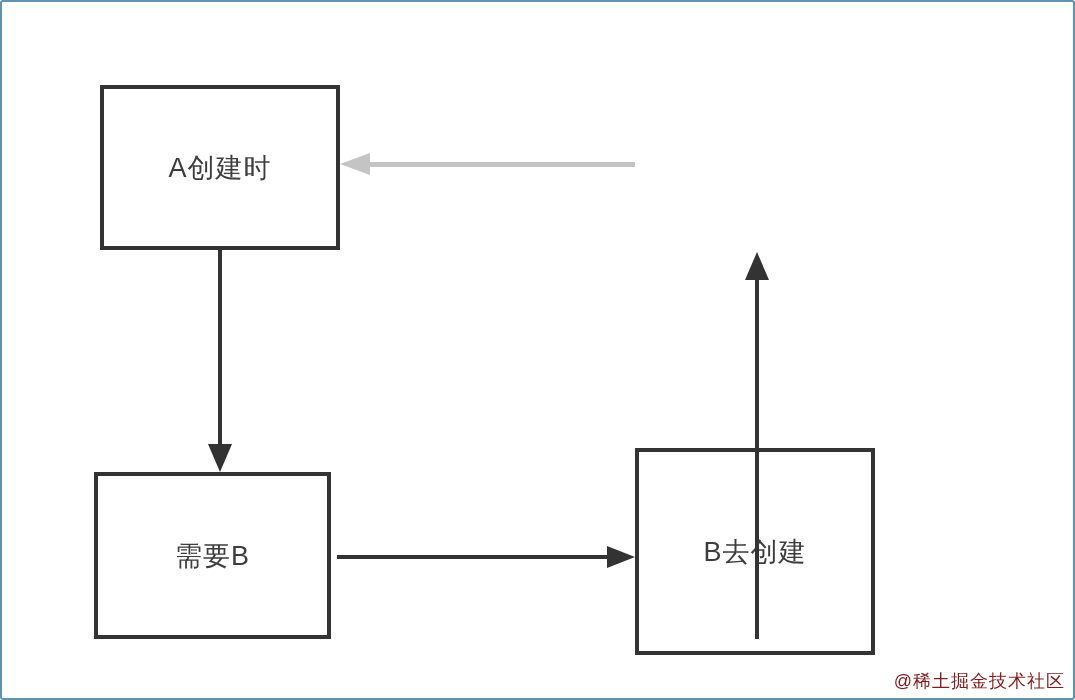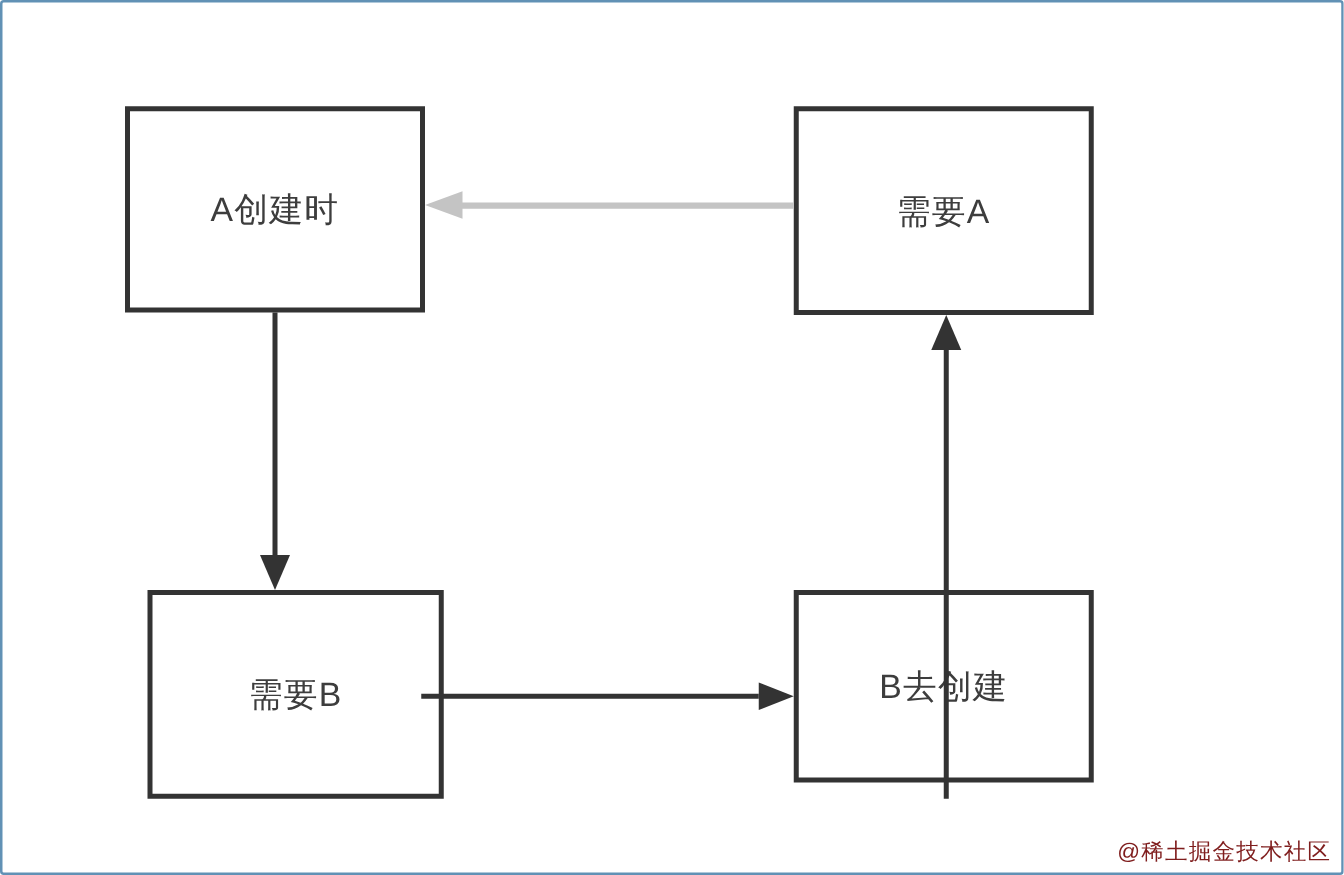--- a/index.html
+++ b/index.html
@@ -25,22 +25,22 @@
     background: #ffffff;
     display: flex;
     align-items: center;
     justify-content: center;
     font-size: 27px;
     color: #3d3d3d;
     letter-spacing: 1px;
   }
   #node-a-create { left: 98px;  top: 83px;  width: 240px; height: 165px; }
   #node-need-a   { left: 633px; top: 83px;  width: 240px; height: 167px; }
-  #node-need-b   { left: 116px;  top: 470px; width: 237px; height: 167px; }
-  #node-b-create { left: 633px; top: 470px; width: 240px; height: 154px; }
+  #node-need-b   { left: 92px;  top: 470px; width: 237px; height: 167px; }
+  #node-b-create { left: 633px; top: 446px; width: 240px; height: 207px; }
 
   .edge-line { position: absolute; background: #333333; }
   .edge-head { position: absolute; width: 0; height: 0; }
 
   
   #edge-down-line { left: 216px; top: 248px; width: 4px; height: 194px; }
   #edge-down-head {
     left: 206px; top: 442px;
     border-left: 12px solid transparent;
     border-right: 12px solid transparent;
@@ -82,23 +82,20 @@
 </style>
 </head>
 <body>
 
 <div id="canvas">
 
   <div class="node" id="node-a-create">
     <span>A创建时</span>
   </div>
 
-  <div class="node" id="node-need-a">
-    <span>需要A</span>
-  </div>
 
   <div class="node" id="node-need-b">
     <span>需要B</span>
   </div>
 
   <div class="node" id="node-b-create">
     <span>B去创建</span>
   </div>
 
   <div class="edge-line" id="edge-down-line"></div>

